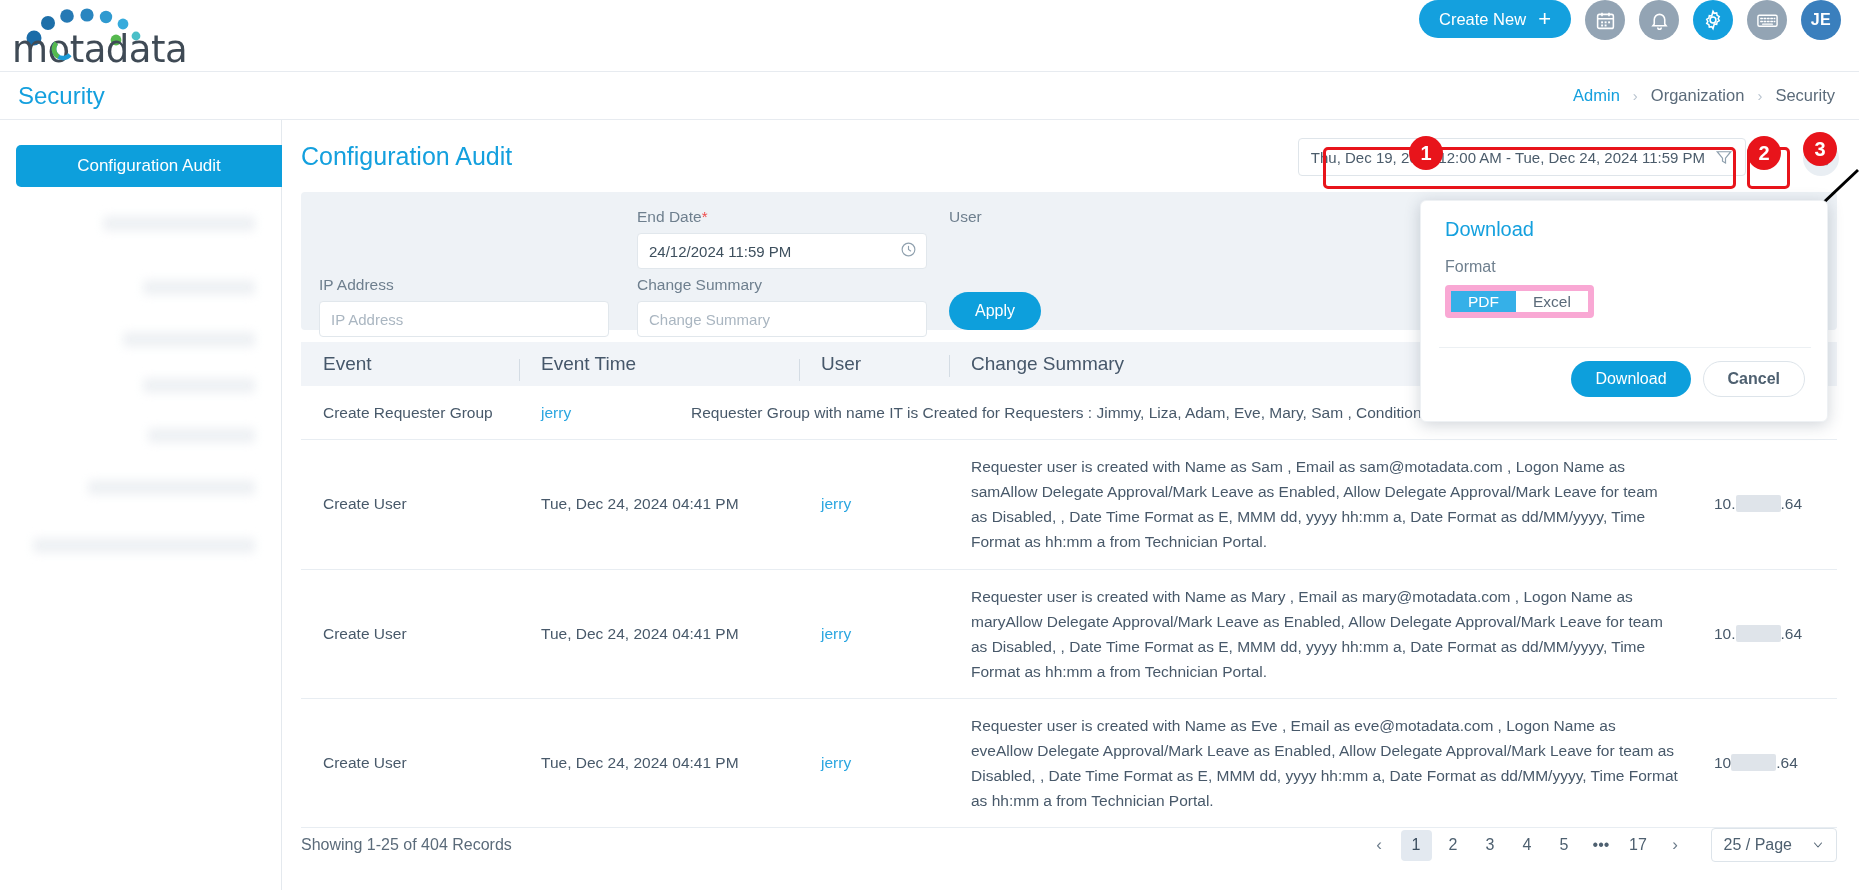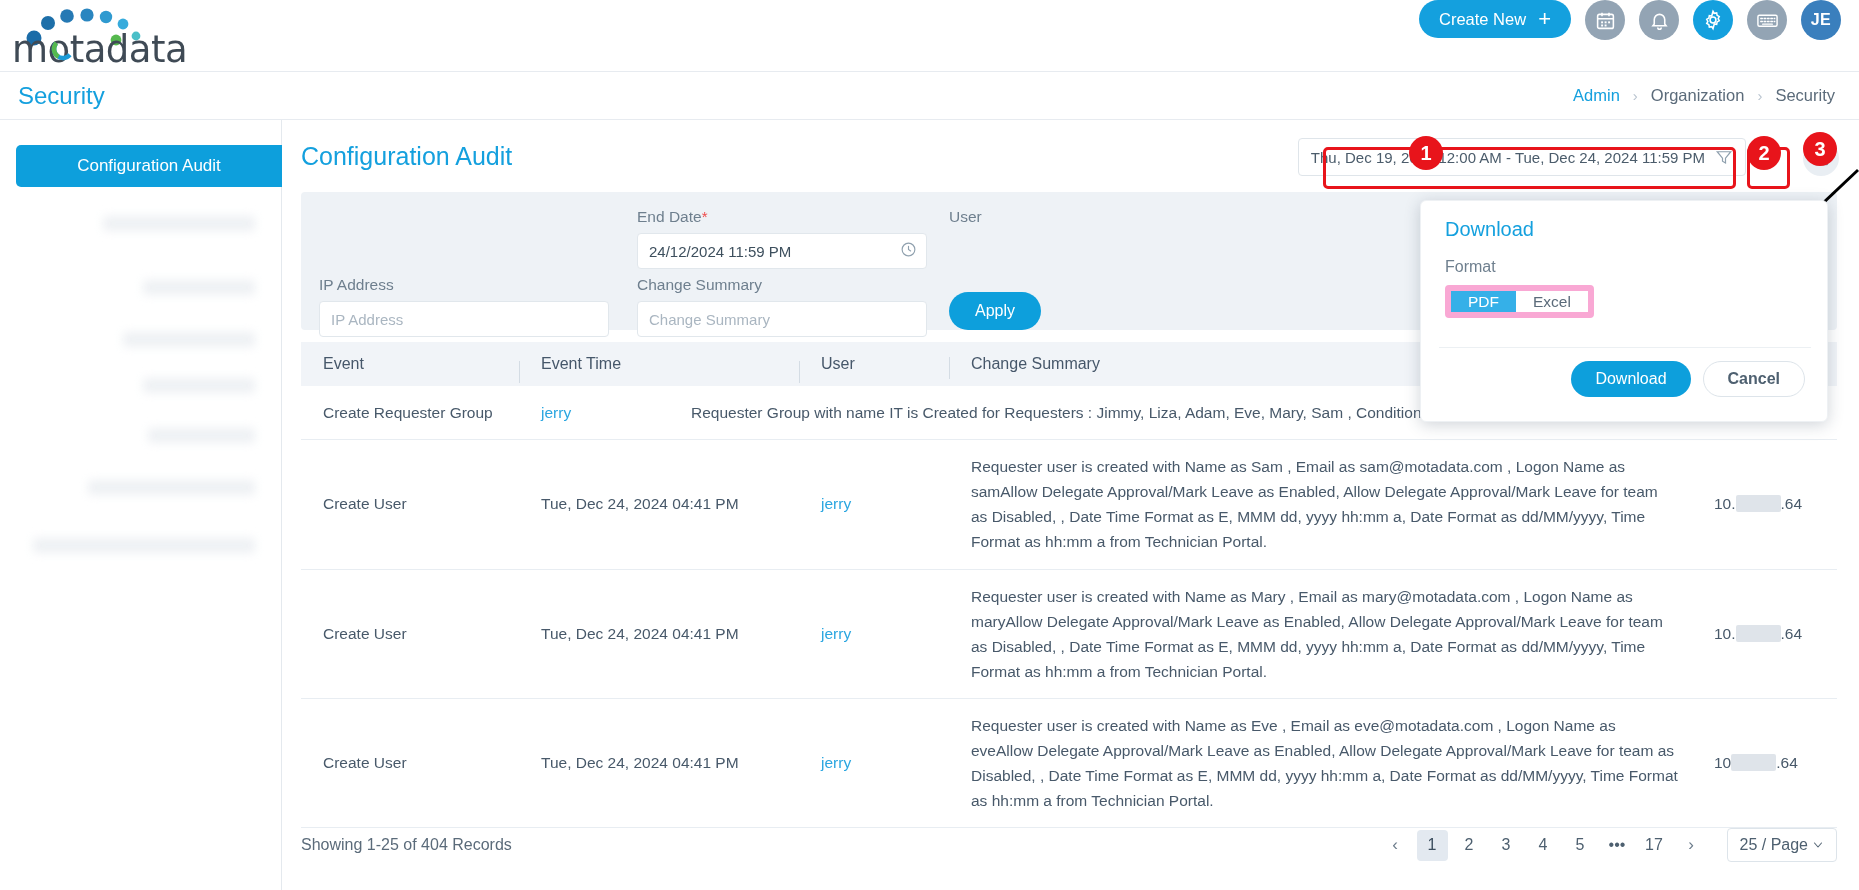--- a/index.html
+++ b/index.html
@@ -130,21 +130,21 @@
     height: 38px; padding: 0 26px; border-radius: 19px; border: none;
     background: #0d9fdc; color: #fff; font-size: 16px; cursor: pointer;
     font-family: "Liberation Sans", sans-serif;
     margin-top: 12px;
   }
 
   
   .table { position: absolute; left: 18px; top: 222px; width: 1536px; }
   .thead {
     display: flex; background: #f1f4f8; height: 44px; align-items: center;
-    font-size: 16px; color: #46576a;
+    font-size: 19px; color: #46576a;
   }
   .thead > div { padding: 0 0 0 22px; position: relative; }
   .thead > div + div::before {
     content: ""; position: absolute; left: 0; top: 6px; height: 22px;
     width: 1px; background: #d4dce4;
   }
   .trow {
     display: flex; border-bottom: 1px solid #e8edf2;
     font-size: 15.5px; color: #48596a; align-items: center;
   }
@@ -170,21 +170,21 @@
   .pg {
     min-width: 31px; height: 31px; border-radius: 4px;
     display: flex; align-items: center; justify-content: center;
     font-size: 16px; color: #4e6070; cursor: pointer; padding: 0 6px;
   }
   .pg.active { background: #e3e9f0; color: #3b4d5e; }
   .pg.arrow { color: #6c7c8b; font-size: 17px; }
   .perpage {
     margin-left: 14px; height: 34px; padding: 0 12px;
     border: 1px solid #dde4ea; border-radius: 4px; background: #fff;
-    display: flex; align-items: center; gap: 4px; font-size: 16px;
+    display: flex; align-items: center; gap: 20px; font-size: 16px;
     color: #4e6070; cursor: pointer;
   }
 
   
   .dl-pop {
     position: absolute; left: 1420px; top: 200px; width: 408px; height: 222px;
     background: #fff; border-radius: 6px;
     box-shadow: 0 3px 16px rgba(40,60,80,.22); border: 1px solid #eef1f4;
     z-index: 40;
   }

